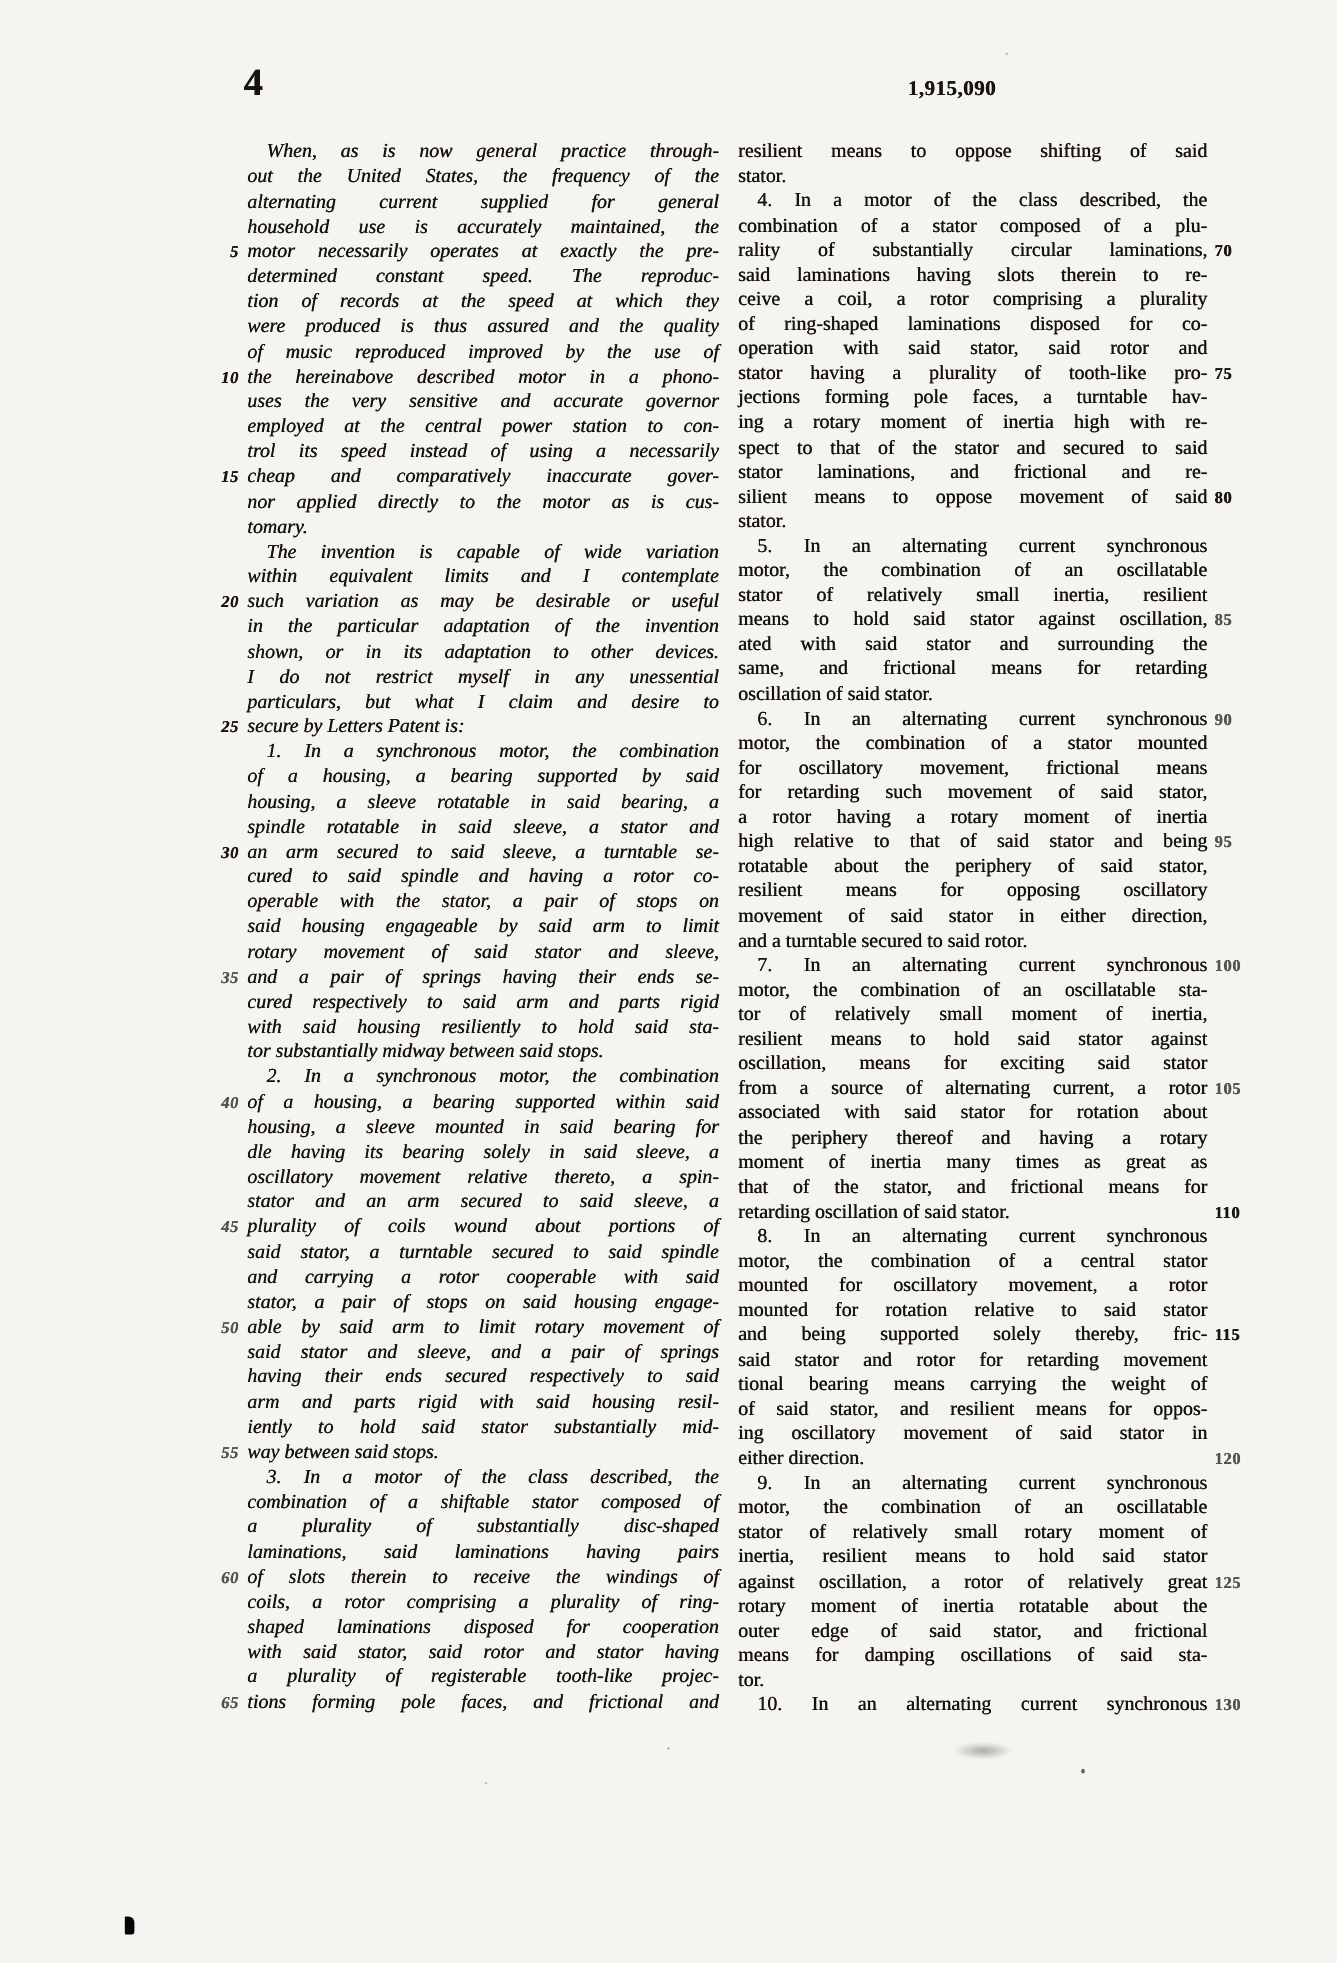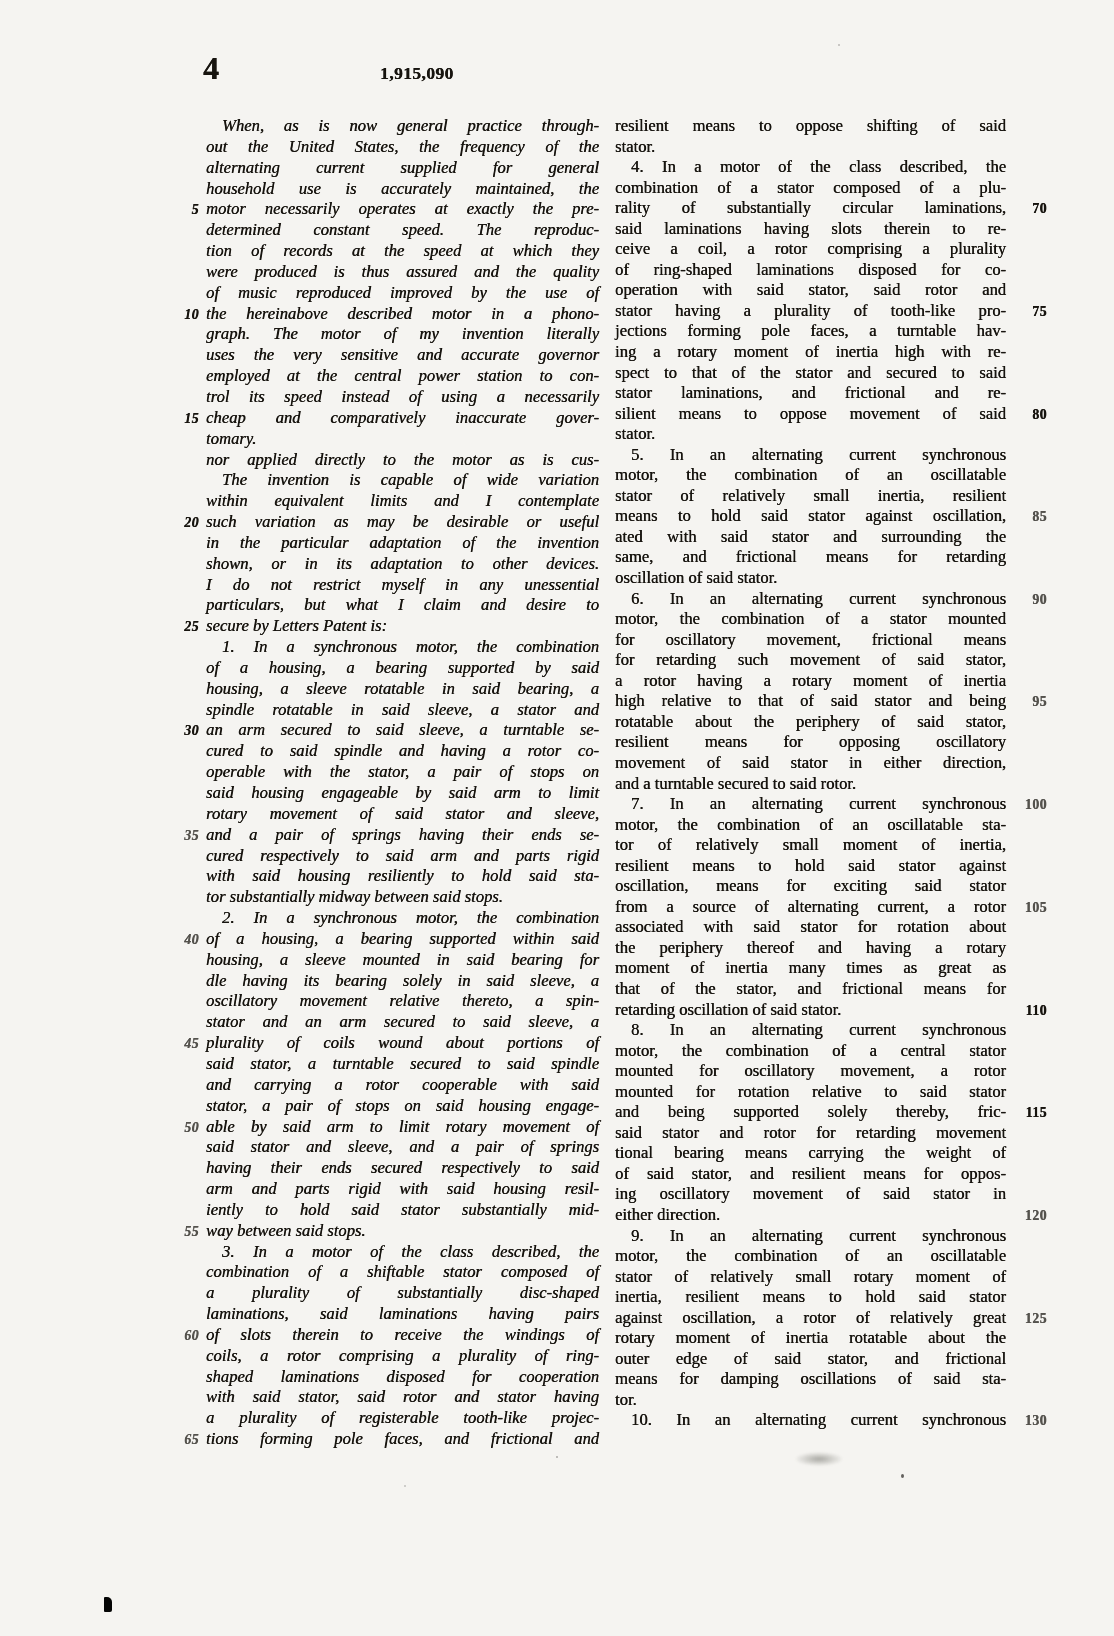--- a/index.html
+++ b/index.html
@@ -13,21 +13,21 @@
     text-shadow:0.35px 0 0 currentColor;
   }
   .paper{position:absolute;inset:0;}
   
   .page-num{
     position:absolute;left:203px;top:50px;
     font-size:32px;font-weight:bold;letter-spacing:1px;
   }
   .patent-num{
     position:absolute;left:380px;top:63px;width:450px;
-    text-align:left;font-size:17.5px;font-weight:bold;letter-spacing:0.4px;
+    text-align:right;font-size:17.5px;font-weight:bold;letter-spacing:0.4px;
   }
   
   .col{position:absolute;top:116px;font-size:16.6px;}
   .col-left{left:206px;width:393px;line-height:20.85px;font-style:italic;}
   .col-right{left:615px;width:391px;line-height:20.55px;}
   .ln{
     position:relative;
     text-align:justify;
     -moz-text-align-last:justify;
     text-align-last:justify;
@@ -38,21 +38,21 @@
   .col-right .ln{height:20.55px;}
   .ln.end{text-align-last:left;-moz-text-align-last:left;}
   .ln.ind{padding-left:16px;}
   .mnum{
     position:absolute;top:1px;
     font-weight:bold;font-size:13.8px;
     letter-spacing:0.5px;
     text-align-last:auto;
   }
   .col-left .mnum{left:-38px;width:31px;text-align:right;}
-  .col-right .mnum{right:-41px;width:35px;text-align:right;}
+  .col-right .mnum{right:-41px;width:35px;text-align:left;}
   .mnum.smudge{filter:blur(0.55px);opacity:0.72;}
   
   .ink-blot{
     position:absolute;left:104px;top:1597px;width:8px;height:15px;
     background:#050505;border-radius:1px 5px 2px 1px;
   }
   .smudge-mark{
     position:absolute;left:795px;top:1452px;width:48px;height:14px;
     background:radial-gradient(ellipse at 50% 50%,rgba(95,95,88,0.5),rgba(120,120,112,0) 72%);
     filter:blur(1px);
@@ -76,27 +76,26 @@
       <div class="ln ind"><span class="txt">When, as is now general practice through-</span></div>
       <div class="ln"><span class="txt">out the United States, the frequency of the</span></div>
       <div class="ln"><span class="txt">alternating current supplied for general</span></div>
       <div class="ln"><span class="txt">household use is accurately maintained, the</span></div>
       <div class="ln"><span class="txt">motor necessarily operates at exactly the pre-</span><span class="mnum">5</span></div>
       <div class="ln"><span class="txt">determined constant speed.  The reproduc-</span></div>
       <div class="ln"><span class="txt">tion of records at the speed at which they</span></div>
       <div class="ln"><span class="txt">were produced is thus assured and the quality</span></div>
       <div class="ln"><span class="txt">of music reproduced improved by the use of</span></div>
       <div class="ln"><span class="txt">the hereinabove described motor in a phono-</span><span class="mnum">10</span></div>
-      <div class="ln"><span class="txt">graph.  The motor of my invention literally</span></div>
       <div class="ln"><span class="txt">uses the very sensitive and accurate governor</span></div>
       <div class="ln"><span class="txt">employed at the central power station to con-</span></div>
       <div class="ln"><span class="txt">trol its speed instead of using a necessarily</span></div>
       <div class="ln"><span class="txt">cheap and comparatively inaccurate gover-</span><span class="mnum">15</span></div>
+      <div class="ln"><span class="txt">nor applied directly to the motor as is cus-</span></div>
       <div class="ln end"><span class="txt">tomary.</span></div>
-      <div class="ln"><span class="txt">nor applied directly to the motor as is cus-</span></div>
       <div class="ln ind"><span class="txt">The invention is capable of wide variation</span></div>
       <div class="ln"><span class="txt">within equivalent limits and I contemplate</span></div>
       <div class="ln"><span class="txt">such variation as may be desirable or useful</span><span class="mnum">20</span></div>
       <div class="ln"><span class="txt">in the particular adaptation of the invention</span></div>
       <div class="ln"><span class="txt">shown, or in its adaptation to other devices.</span></div>
       <div class="ln"><span class="txt">I do not restrict myself in any unessential</span></div>
       <div class="ln"><span class="txt">particulars, but what I claim and desire to</span></div>
       <div class="ln end"><span class="txt">secure by Letters Patent is:</span><span class="mnum">25</span></div>
       <div class="ln ind"><span class="txt">1. In a synchronous motor, the combination</span></div>
       <div class="ln"><span class="txt">of a housing, a bearing supported by said</span></div>

